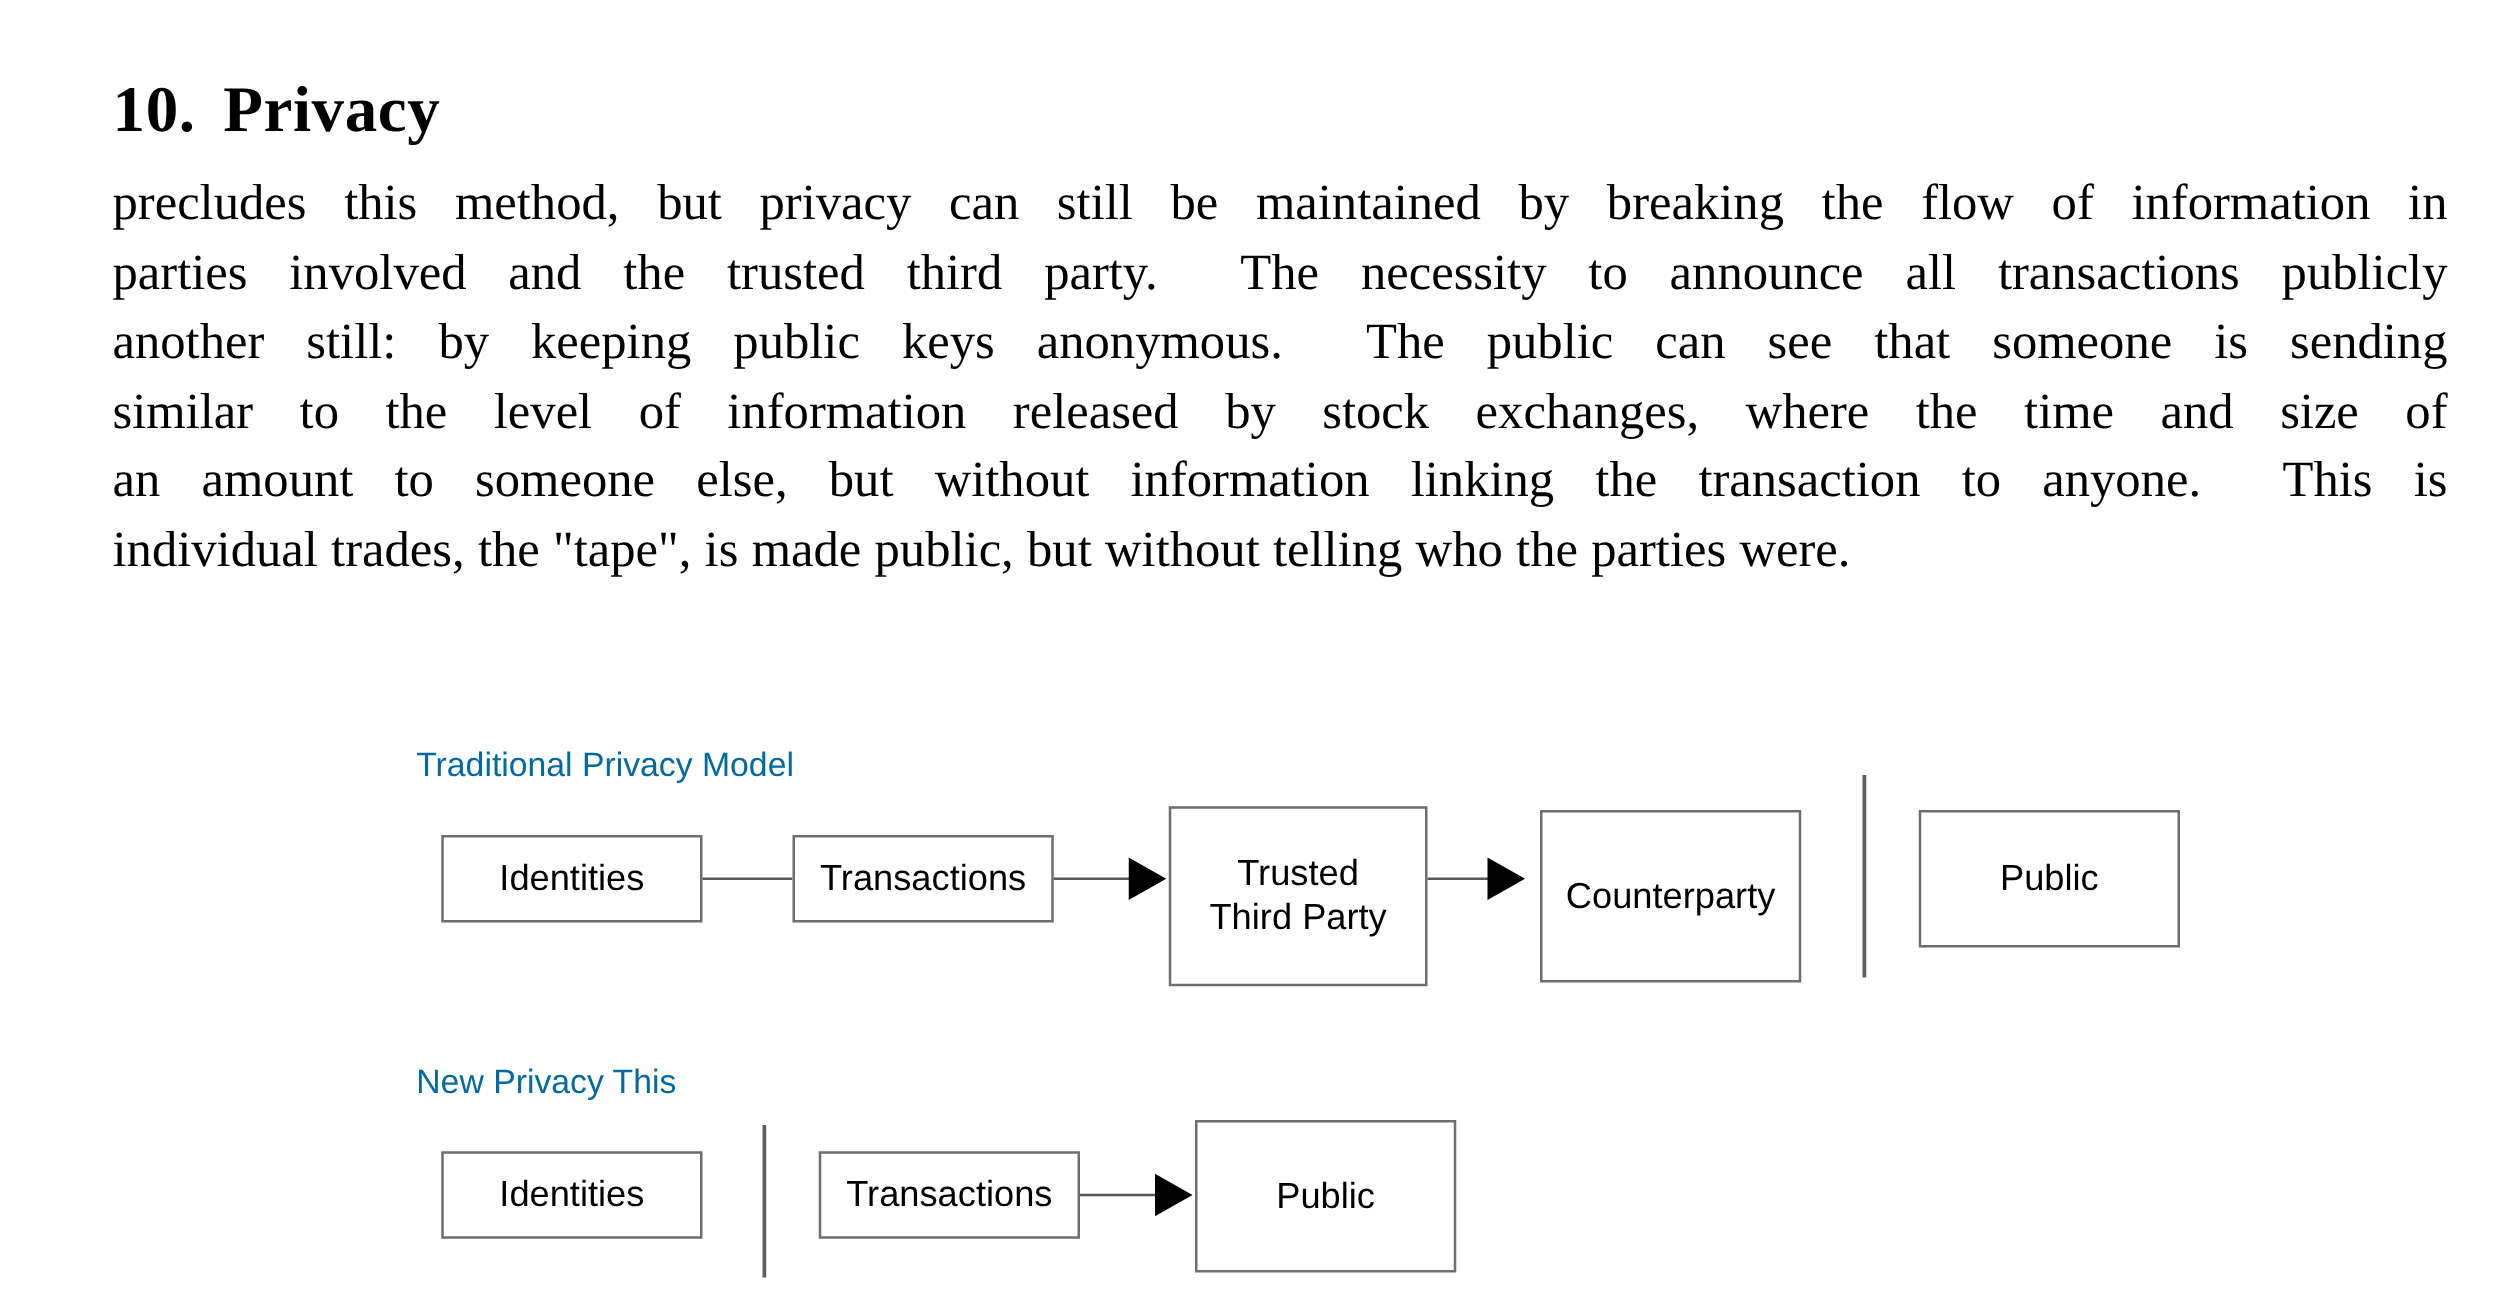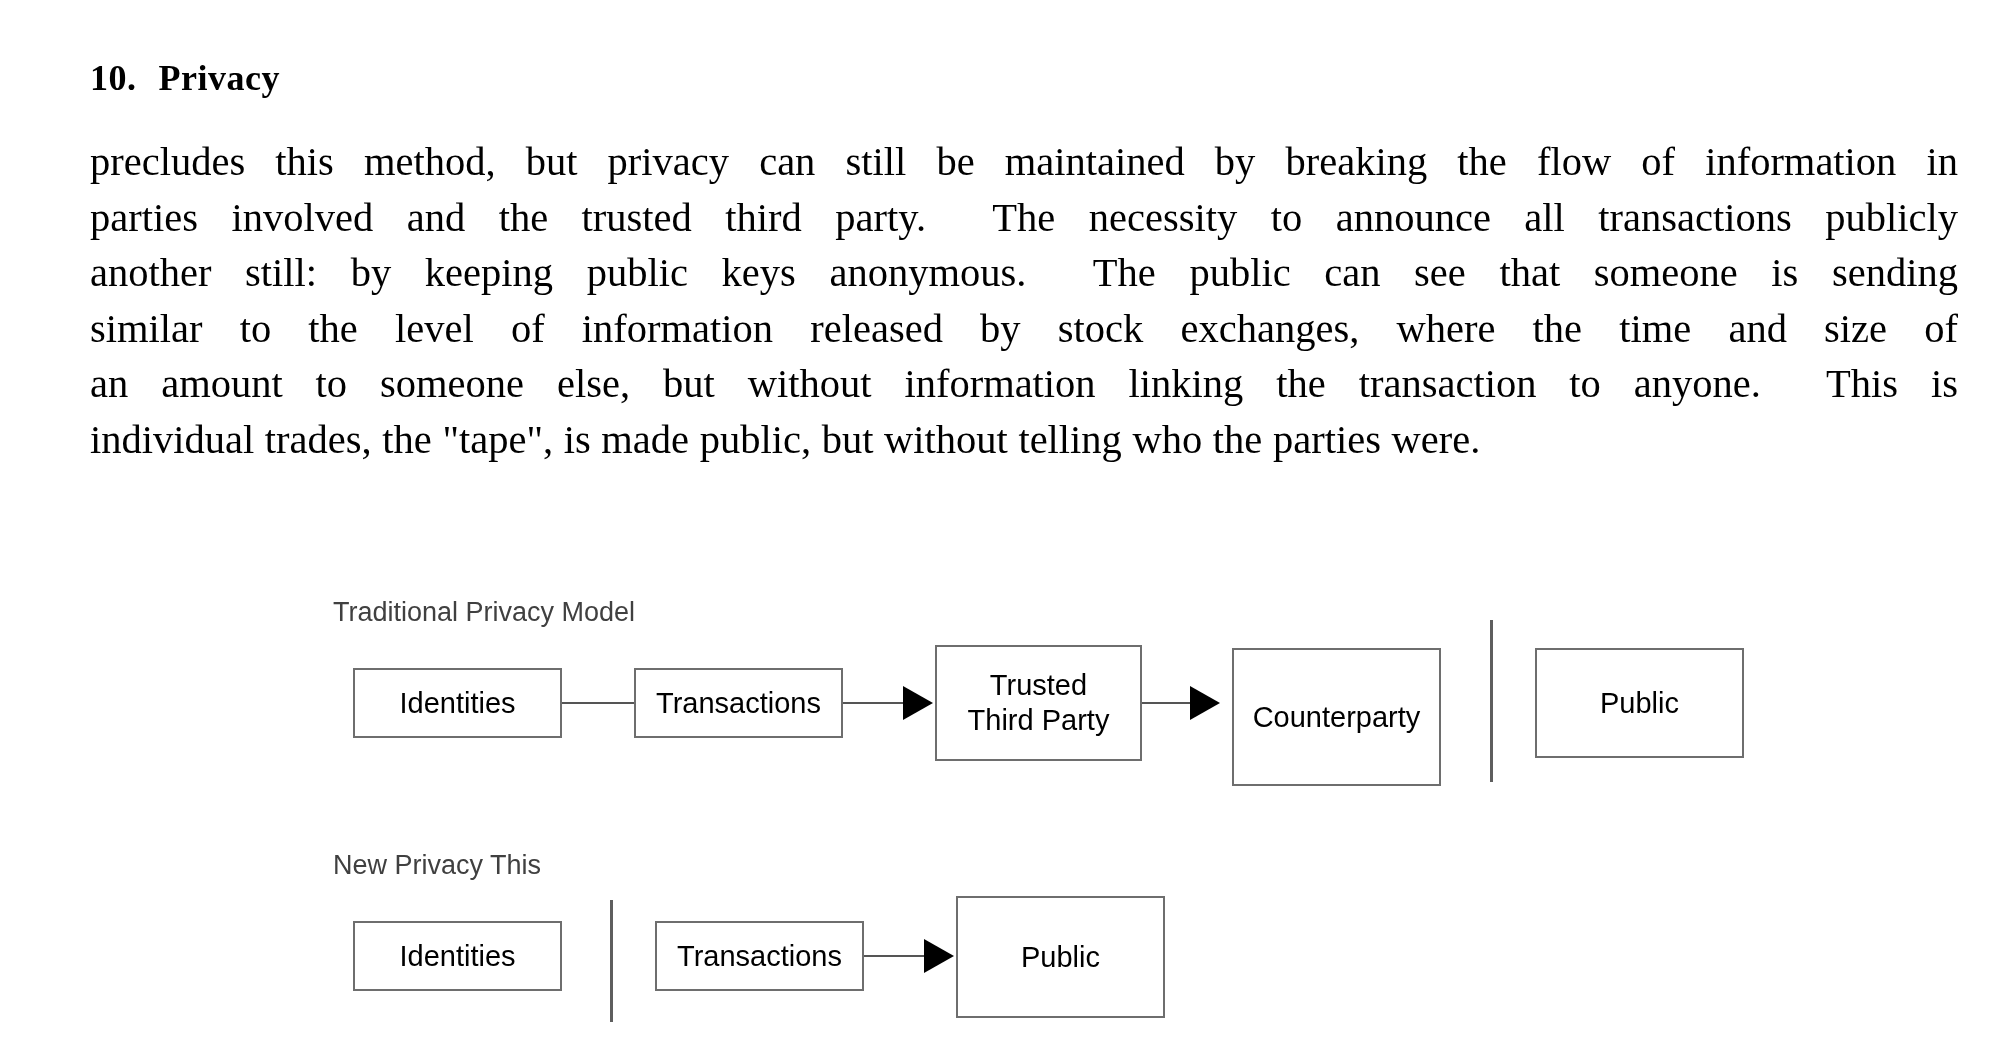--- a/index.html
+++ b/index.html
@@ -24,21 +24,21 @@
     height: 1038px;
   }
 
   
   .section-heading {
     position: absolute;
     left: 90px;
     top: 24px;
     font-family: "Liberation Serif", "DejaVu Serif", serif;
     font-weight: bold;
-    font-size: 36px;
+    font-size: 52px;
     line-height: 60px;
     letter-spacing: 0.5px;
     white-space: pre;
   }
   .section-heading .num { margin-right: 22px; }
 
   
   .body-paragraph {
     position: absolute;
     left: 90px;
@@ -69,21 +69,21 @@
     width: 2000px;
     height: 1038px;
     font-family: "Liberation Sans", "DejaVu Sans", sans-serif;
   }
 
   .diagram-title {
     position: absolute;
     font-family: "Liberation Sans", "DejaVu Sans", sans-serif;
     font-size: 27px;
     line-height: 32px;
-    color: #404040;
+    color: #0369a1;
     white-space: nowrap;
   }
 
   .node-box {
     position: absolute;
     box-sizing: border-box;
     border: 2px solid #6e6e6e;
     background: #ffffff;
     display: flex;
     align-items: center;
@@ -145,21 +145,21 @@
 
     <div class="connector" style="left:562px; top:702px; width:72px;"></div>
 
     <div class="node-box" style="left:634px; top:668px; width:209px; height:70px;">
       <span class="node-label">Transactions</span>
     </div>
 
     <div class="connector" style="left:843px; top:702px; width:62px;"></div>
     <div class="arrow-head" style="left:903px; top:686px;"></div>
 
-    <div class="node-box" style="left:935px; top:645px; width:207px; height:116px;">
+    <div class="node-box" style="left:935px; top:645px; width:207px; height:144px;">
       <span class="node-label">Trusted
 Third Party</span>
     </div>
 
     <div class="connector" style="left:1142px; top:702px; width:50px;"></div>
     <div class="arrow-head" style="left:1190px; top:686px;"></div>
 
     <div class="node-box" style="left:1232px; top:648px; width:209px; height:138px;">
       <span class="node-label">Counterparty</span>
     </div>

